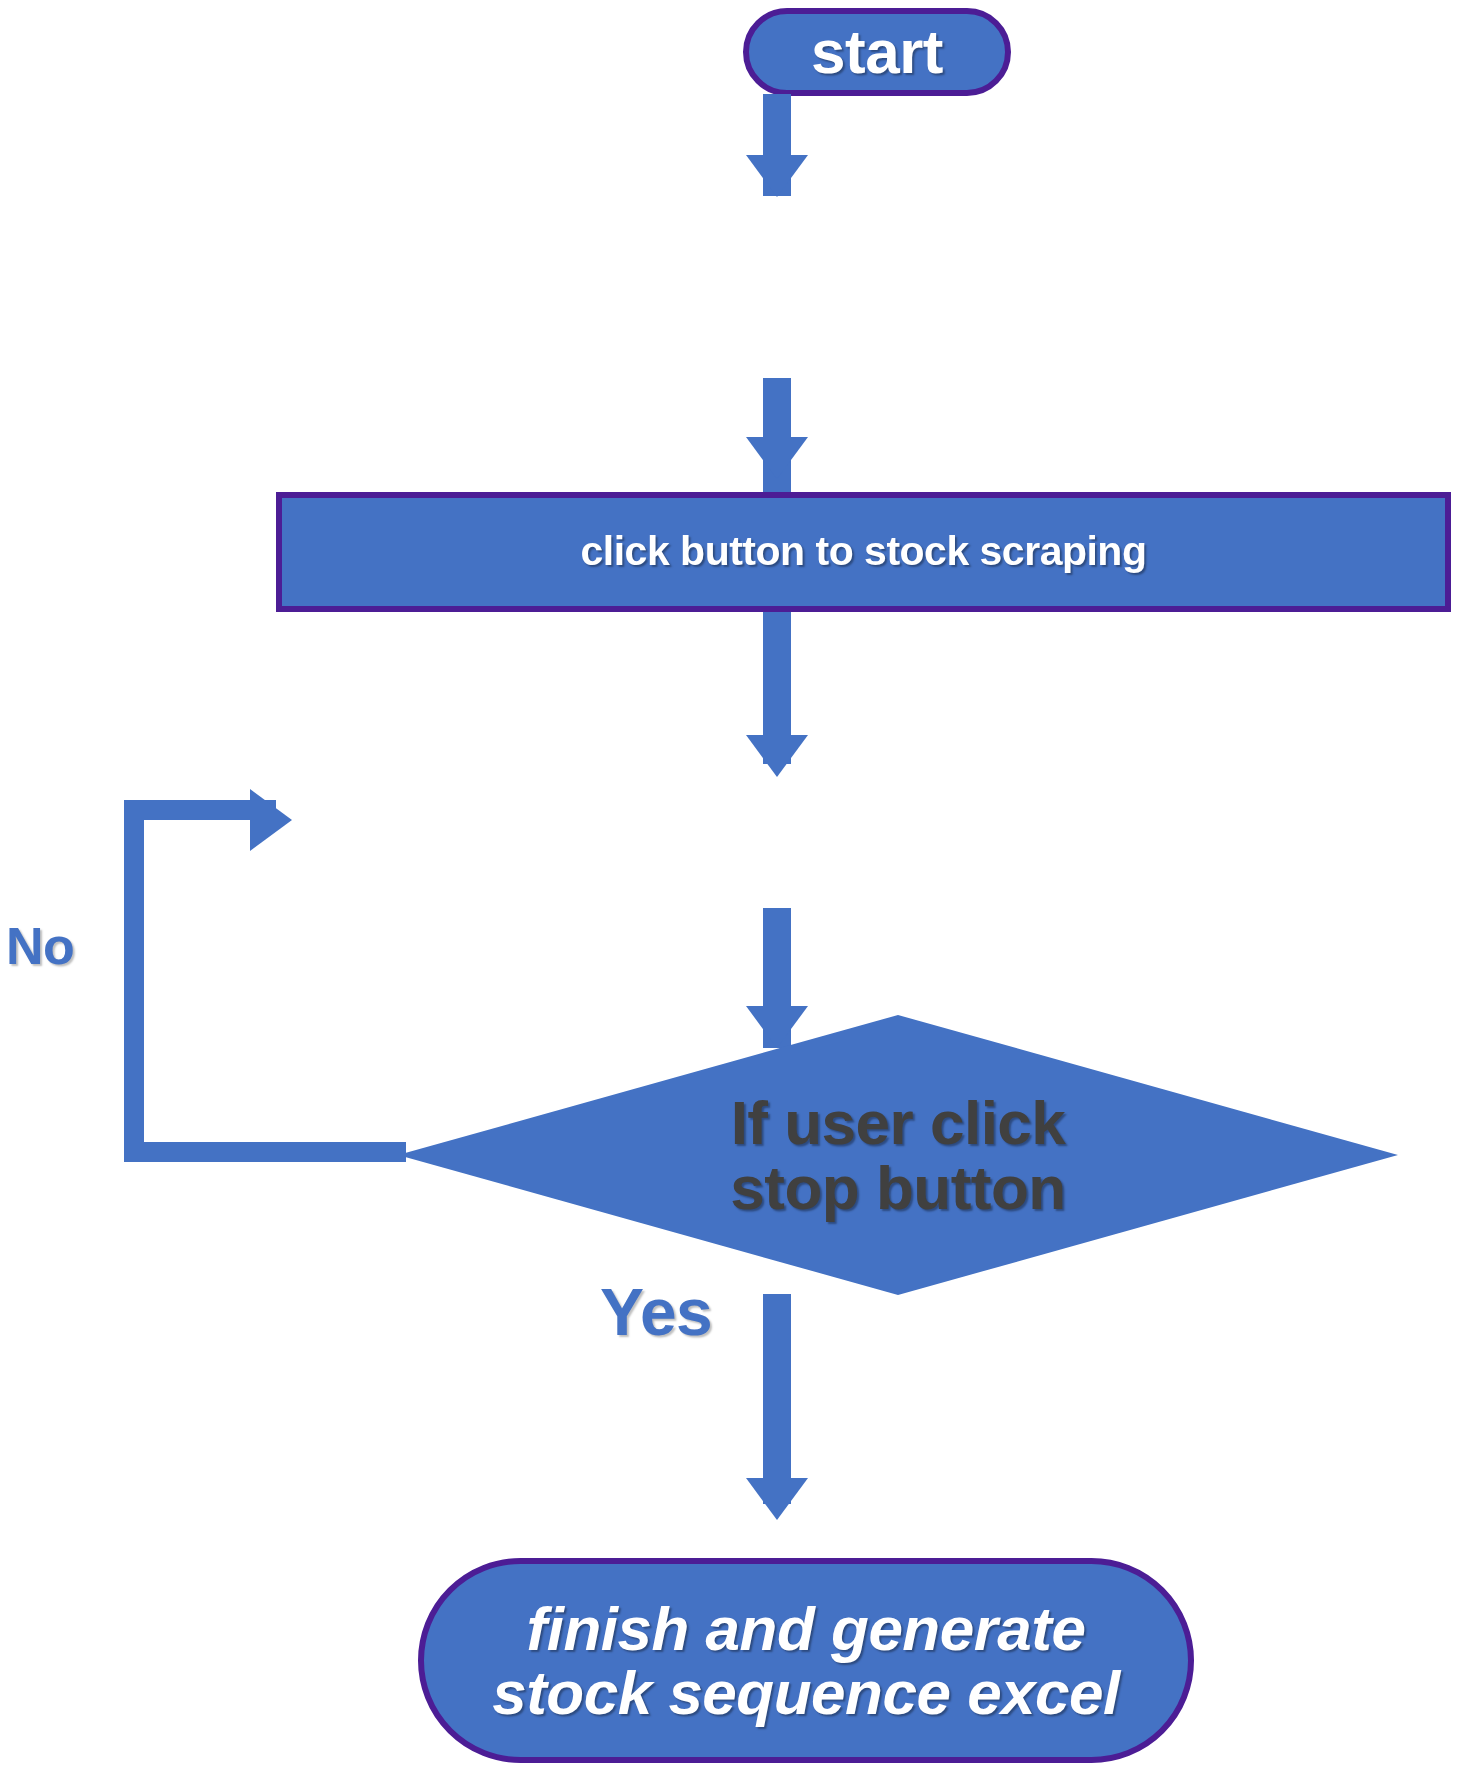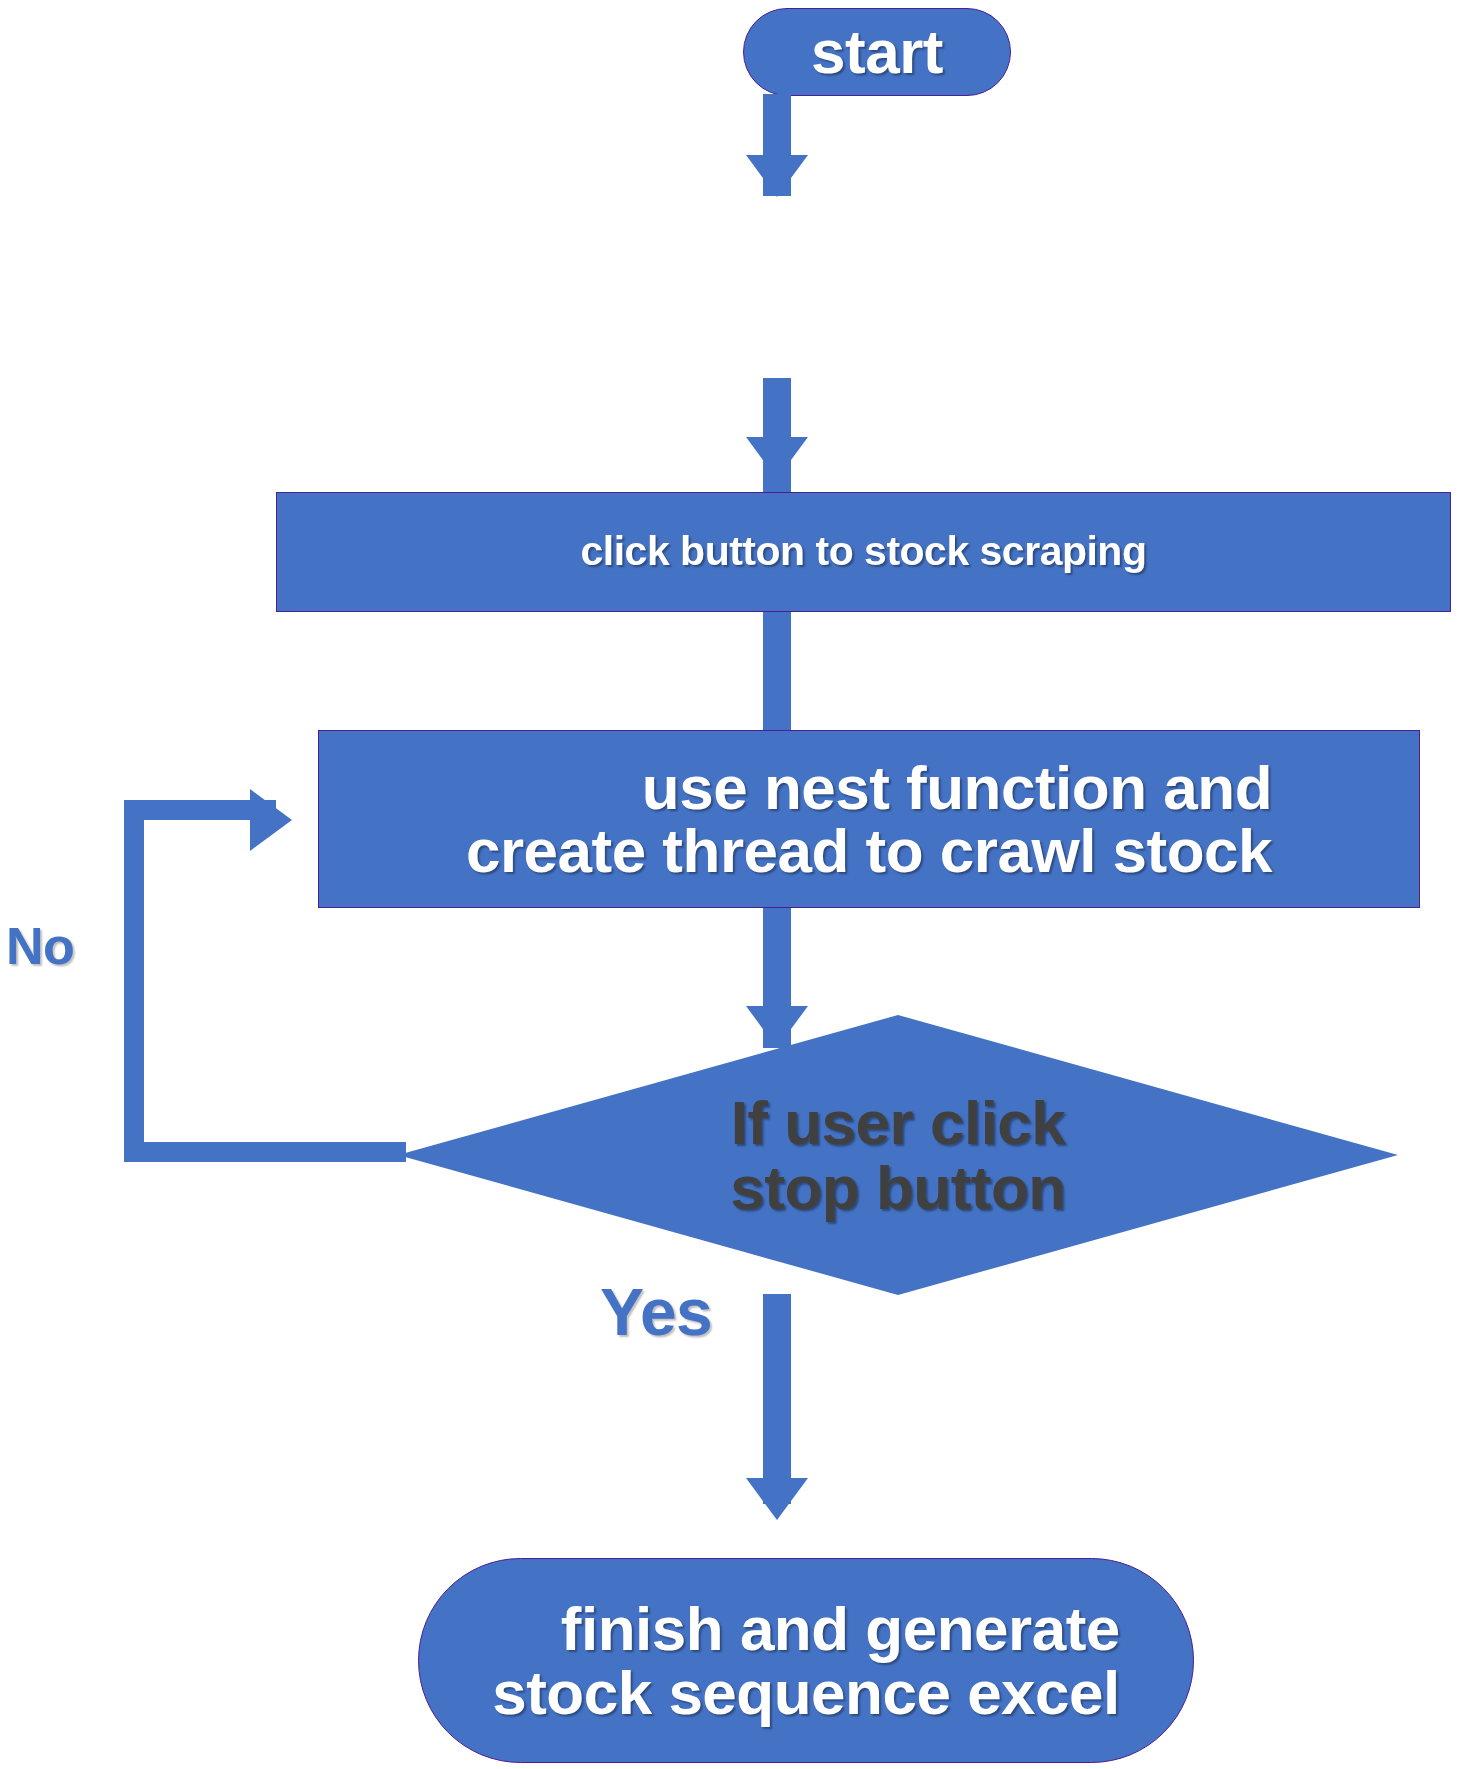--- a/index.html
+++ b/index.html
@@ -13,25 +13,25 @@
     width:1468px;
     height:1769px;
     background:#ffffff;
     overflow:hidden;
   }
   
   .node{
     position:absolute;
     box-sizing:border-box;
     background:var(--fill,#4472C4);
-    border:1px solid #4c1d95;
+    border:6px solid #4c1d95;
     display:flex;
     align-items:center;
     justify-content:center;
-    text-align:right;
+    text-align:center;
     color:#FFFFFF;
     font-weight:700;
     line-height:1.02;
     letter-spacing:-0.5px;
     text-shadow:2px 2px 2px rgba(0,0,0,.35);
     white-space:pre-line;
     padding:0 10px;
   }
   .node.pill{ border-radius:999px; }
   .node.process{ border-radius:0; }
@@ -104,22 +104,20 @@
 
 
   <div class="conn" style="left: 763px; top: 378px; width: 28px; height: 136px;"></div>
   <div class="arrowhead down" style="left: 746px; top: 437px;"></div>
 
   <div class="node process" style="left: 276px; top: 492px; width: 1175px; height: 120px; font-size: 41px;">click button to stock scraping</div>
 
   <div class="conn" style="left: 763px; top: 612px; width: 28px; height: 152px;"></div>
   <div class="arrowhead down" style="left: 746px; top: 735px;"></div>
 
-  <div class="node process" style="left: 318px; top: 730px; width: 1102px; height: 178px; font-size: 62px;">use nest function and
-create thread to crawl stock</div>
 
   <div class="conn" style="left: 763px; top: 908px; width: 28px; height: 140px;"></div>
   <div class="arrowhead down" style="left: 746px; top: 1006px;"></div>
 
   <div class="diamond-wrap" style="left: 398px; top: 1015px; width: 1000px; height: 280px;">
     <div class="diamond-shape"></div>
     <div class="diamond-label" style="font-size:62px;">If user click
 stop button</div>
   </div>
 
@@ -130,16 +128,16 @@
   <div class="conn" style="left: 124px; top: 800px; width: 152px; height: 20px;"></div>
   <div class="arrowhead right" style="left: 250px; top: 789px;"></div>
 
   <div class="edge-label" style="left: 6px; top: 916px; font-size: 52px;">No</div>
 
   <div class="conn" style="left: 763px; top: 1294px; width: 28px; height: 210px;"></div>
   <div class="arrowhead down" style="left: 746px; top: 1478px;"></div>
 
   <div class="edge-label" style="left: 600px; top: 1274px; font-size: 66px; text-align: right;">Yes</div>
 
-  <div class="node pill" style="left: 418px; top: 1558px; width: 776px; height: 205px; font-size: 62px;">finish and generate
+  <div class="node pill" style="left: 418px; top: 1558px; width: 776px; height: 205px; font-size: 62px; font-style: italic;">finish and generate
 stock sequence excel</div>
 
 </div>
 
 </body></html>

